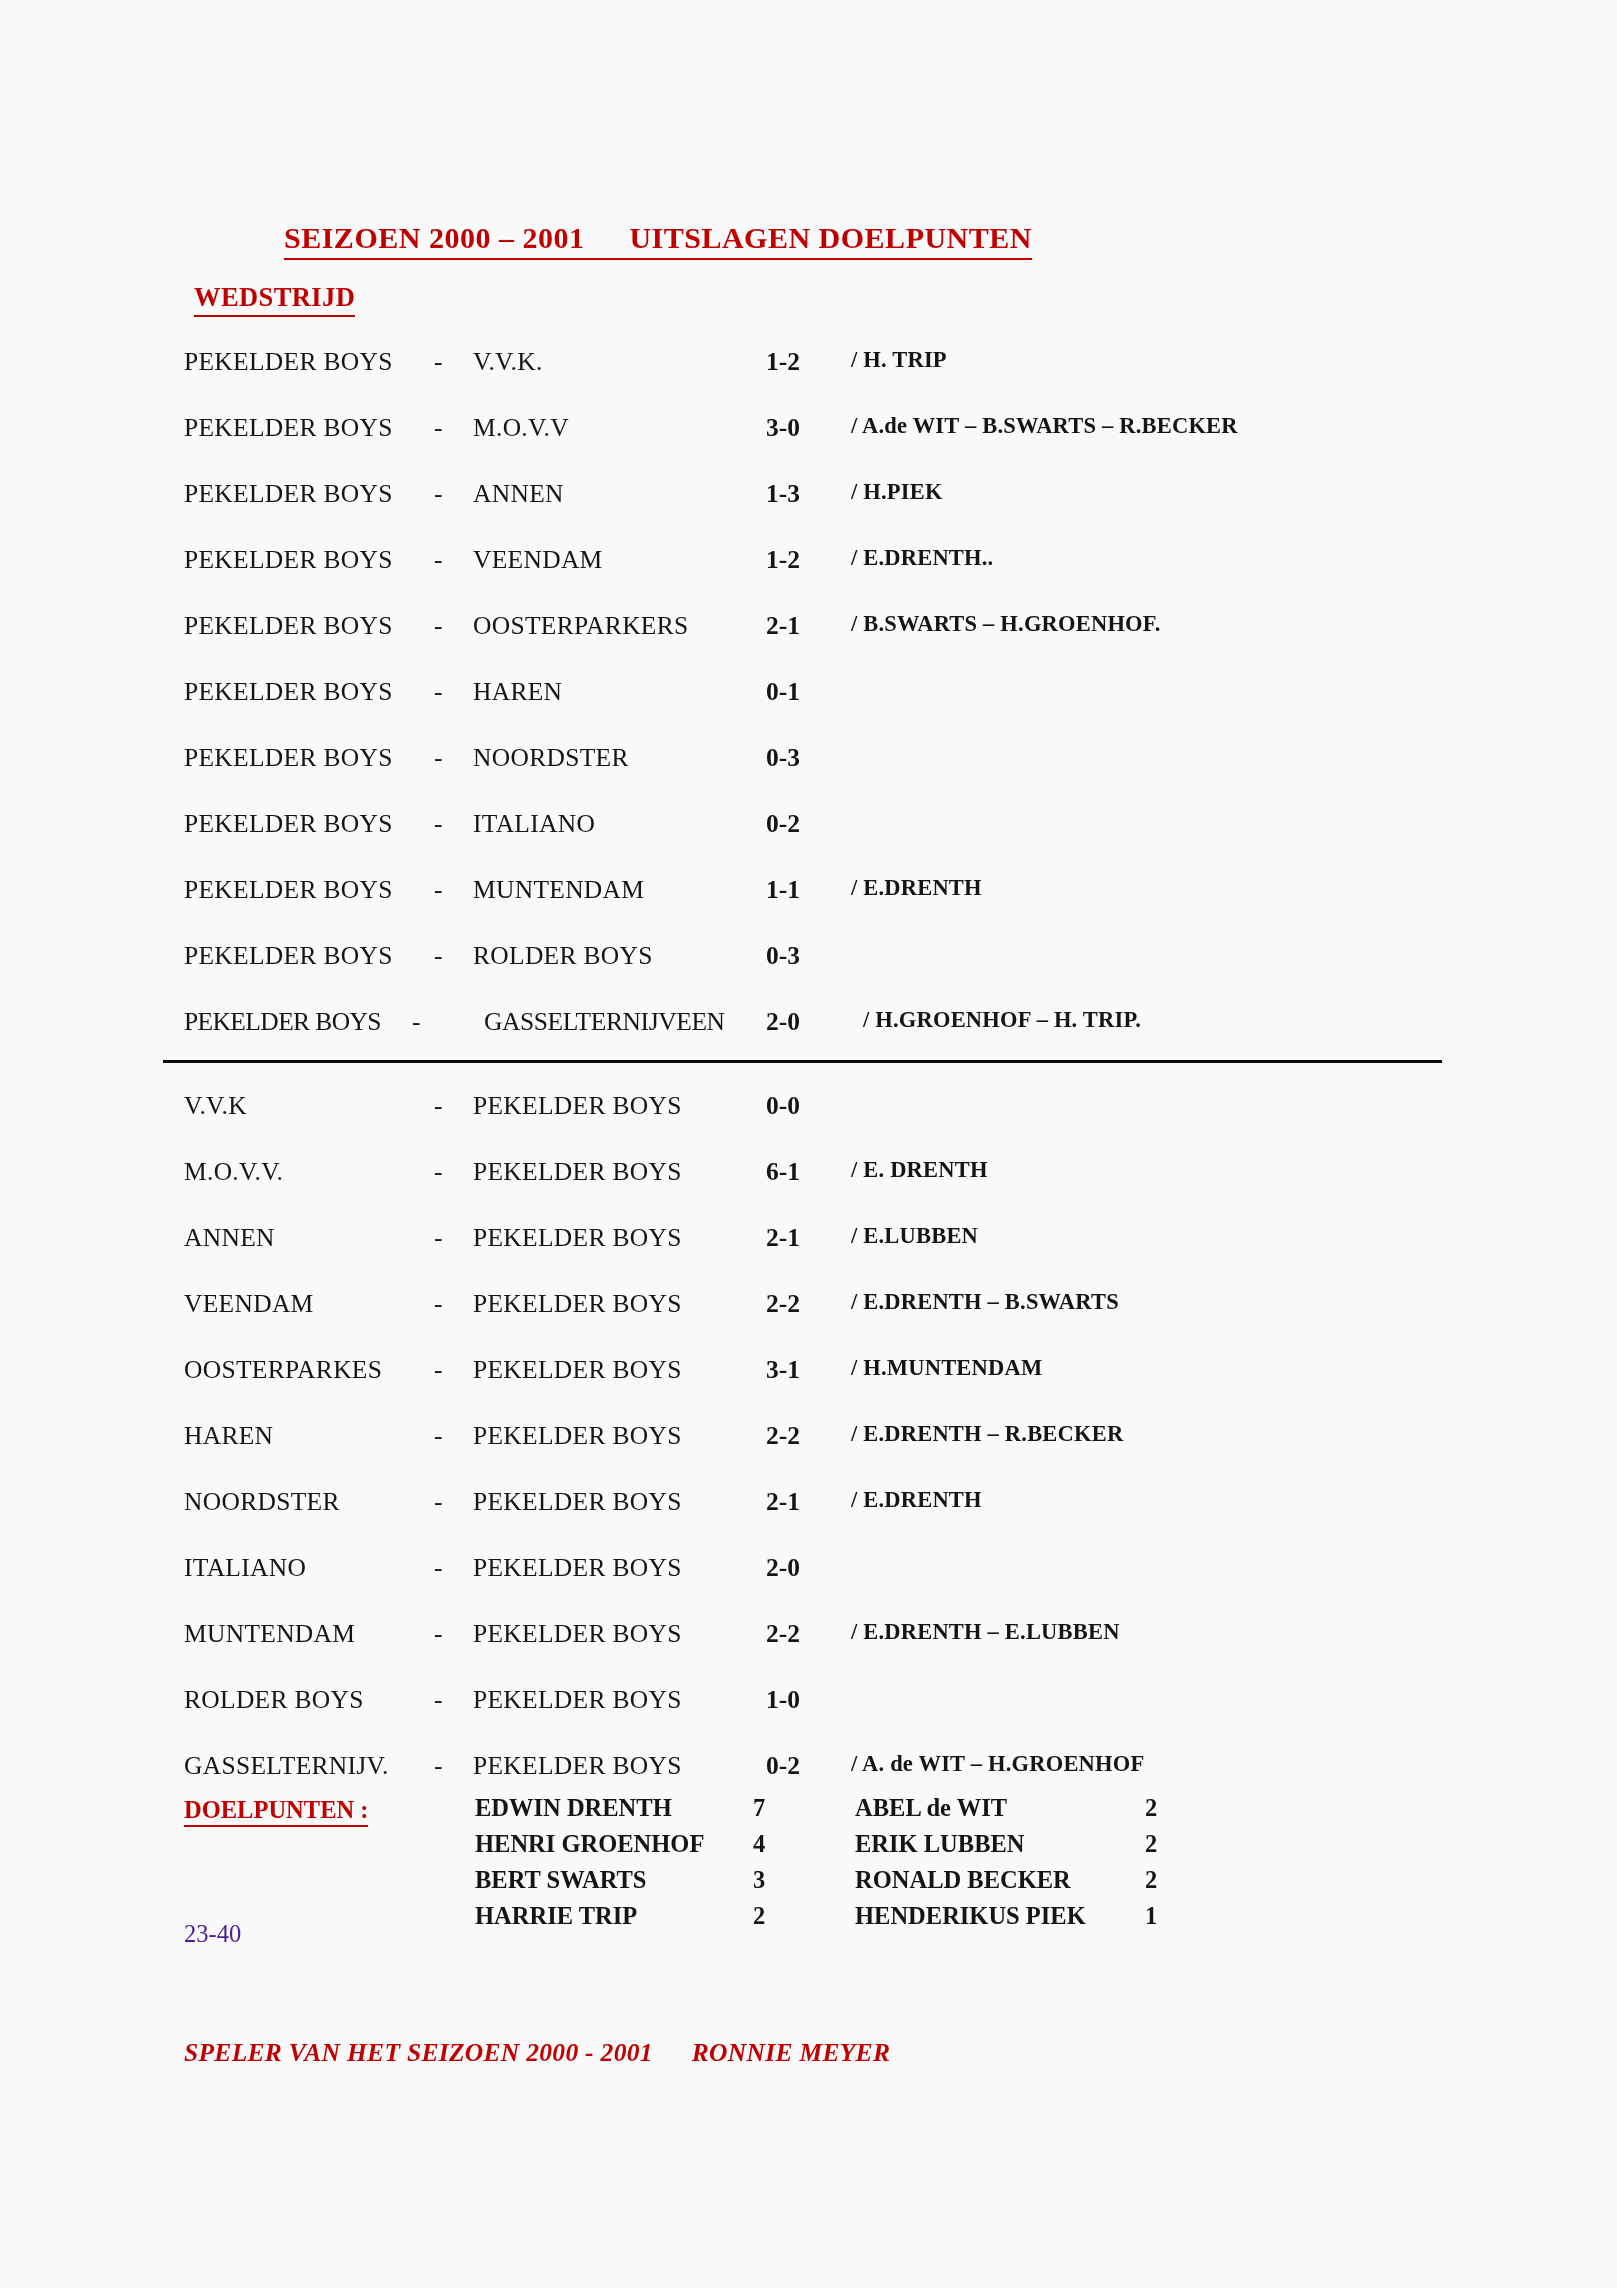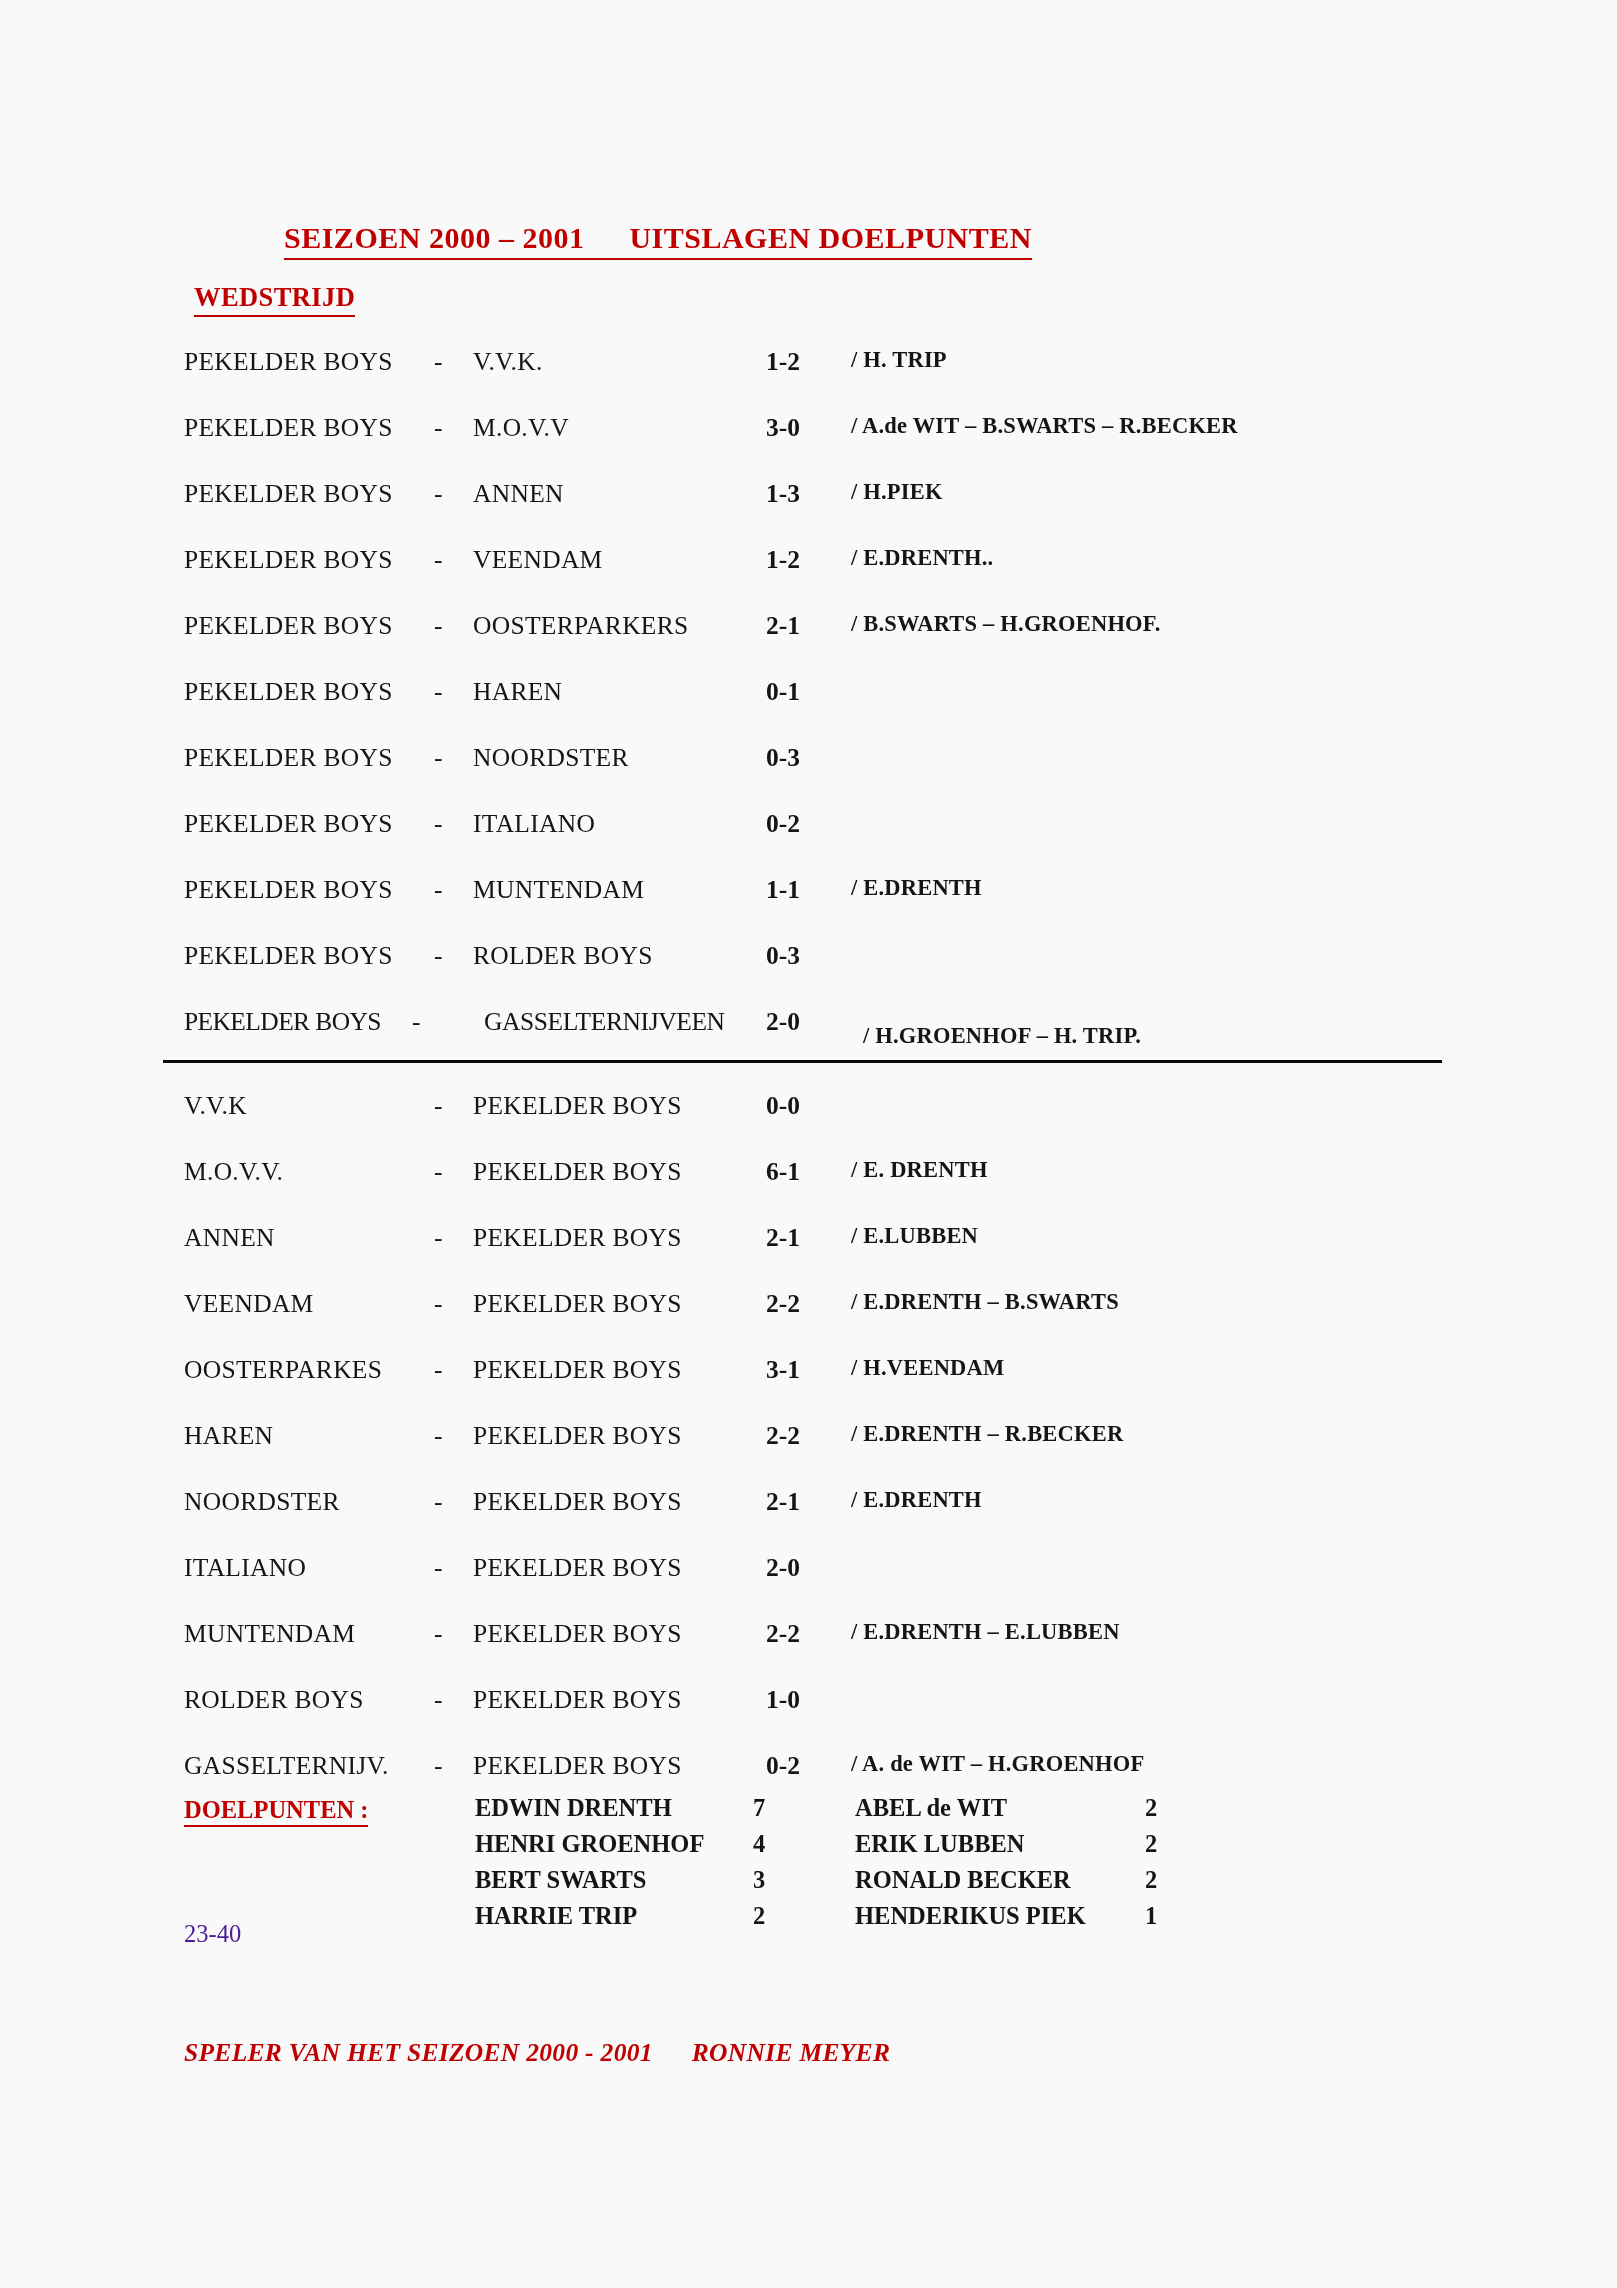--- a/index.html
+++ b/index.html
@@ -108,21 +108,21 @@
     font-size: 22.5px;
     font-weight: bold;
     letter-spacing: 0.2px;
   }
 
   
   .match-row.tight .c-home { left: 184px; letter-spacing: -0.6px; }
   .match-row.tight .c-dash { left: 412px; }
   .match-row.tight .c-away { left: 484px; letter-spacing: -0.4px; }
   .match-row.tight .c-score { left: 766px; }
-  .match-row.tight .c-scorers { left: 863px; margin-top: 16px; }
+  .match-row.tight .c-scorers { left: 863px; }
 
   
   .divider {
     position: absolute;
     left: 163px;
     top: 1060px;
     width: 1279px;
     height: 0;
     border-top: 3.9px solid #0a0a0a;
   }
@@ -317,21 +317,21 @@
         <span class="cell c-dash">-</span>
         <span class="cell c-away">PEKELDER  BOYS</span>
         <span class="cell c-score">2-2</span>
         <span class="cell c-scorers">/ E.DRENTH – B.SWARTS</span>
       </div>
       <div class="match-row">
         <span class="cell c-home">OOSTERPARKES</span>
         <span class="cell c-dash">-</span>
         <span class="cell c-away">PEKELDER  BOYS</span>
         <span class="cell c-score">3-1</span>
-        <span class="cell c-scorers">/ H.VEENDAM</span>
+        <span class="cell c-scorers">/ H.MUNTENDAM</span>
       </div>
       <div class="match-row">
         <span class="cell c-home">HAREN</span>
         <span class="cell c-dash">-</span>
         <span class="cell c-away">PEKELDER  BOYS</span>
         <span class="cell c-score">2-2</span>
         <span class="cell c-scorers">/ E.DRENTH – R.BECKER</span>
       </div>
       <div class="match-row">
         <span class="cell c-home">NOORDSTER</span>

